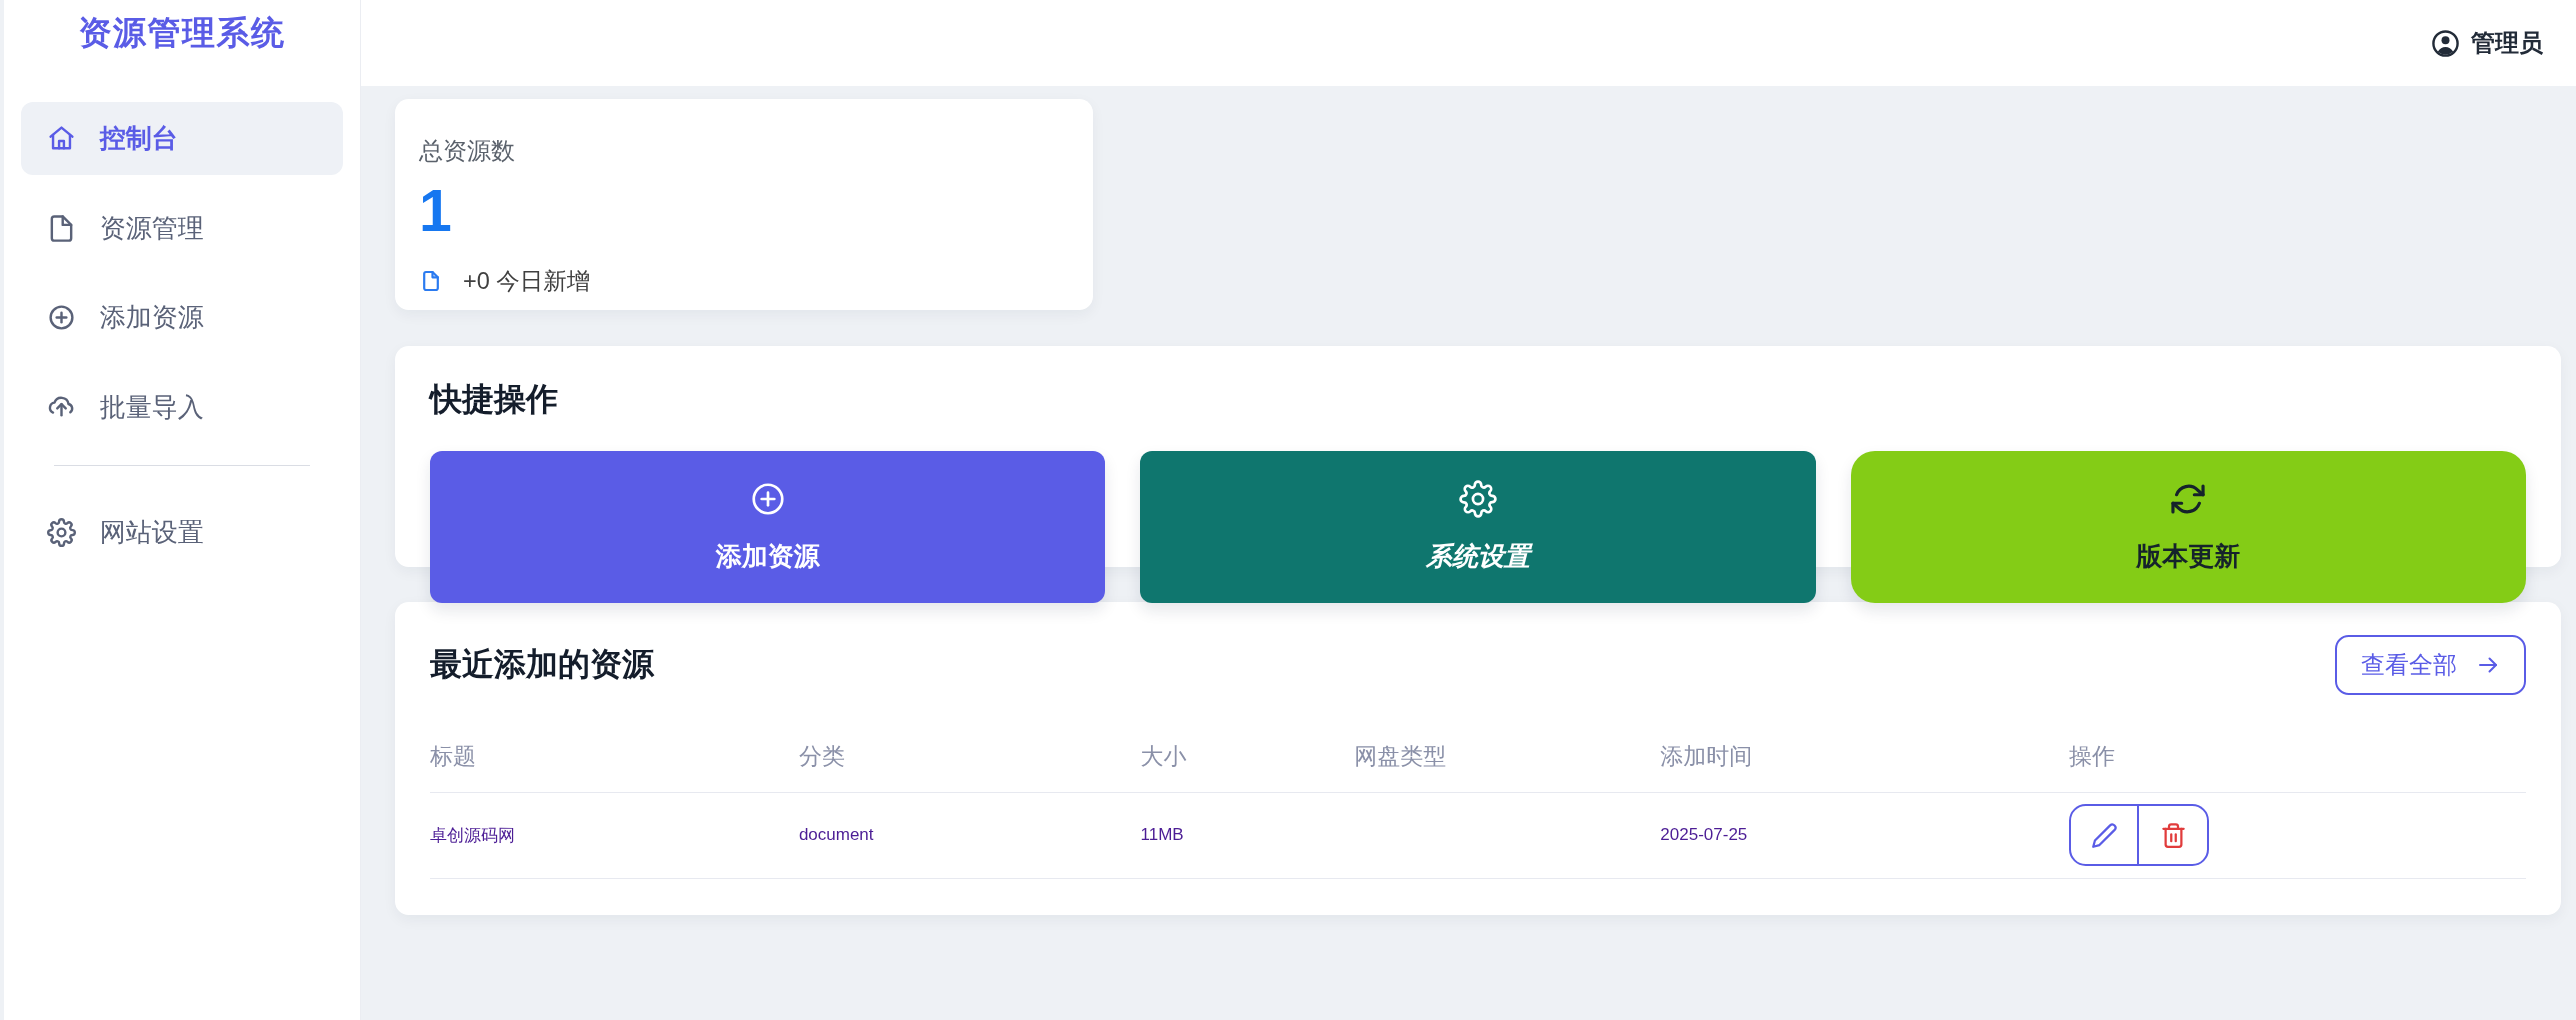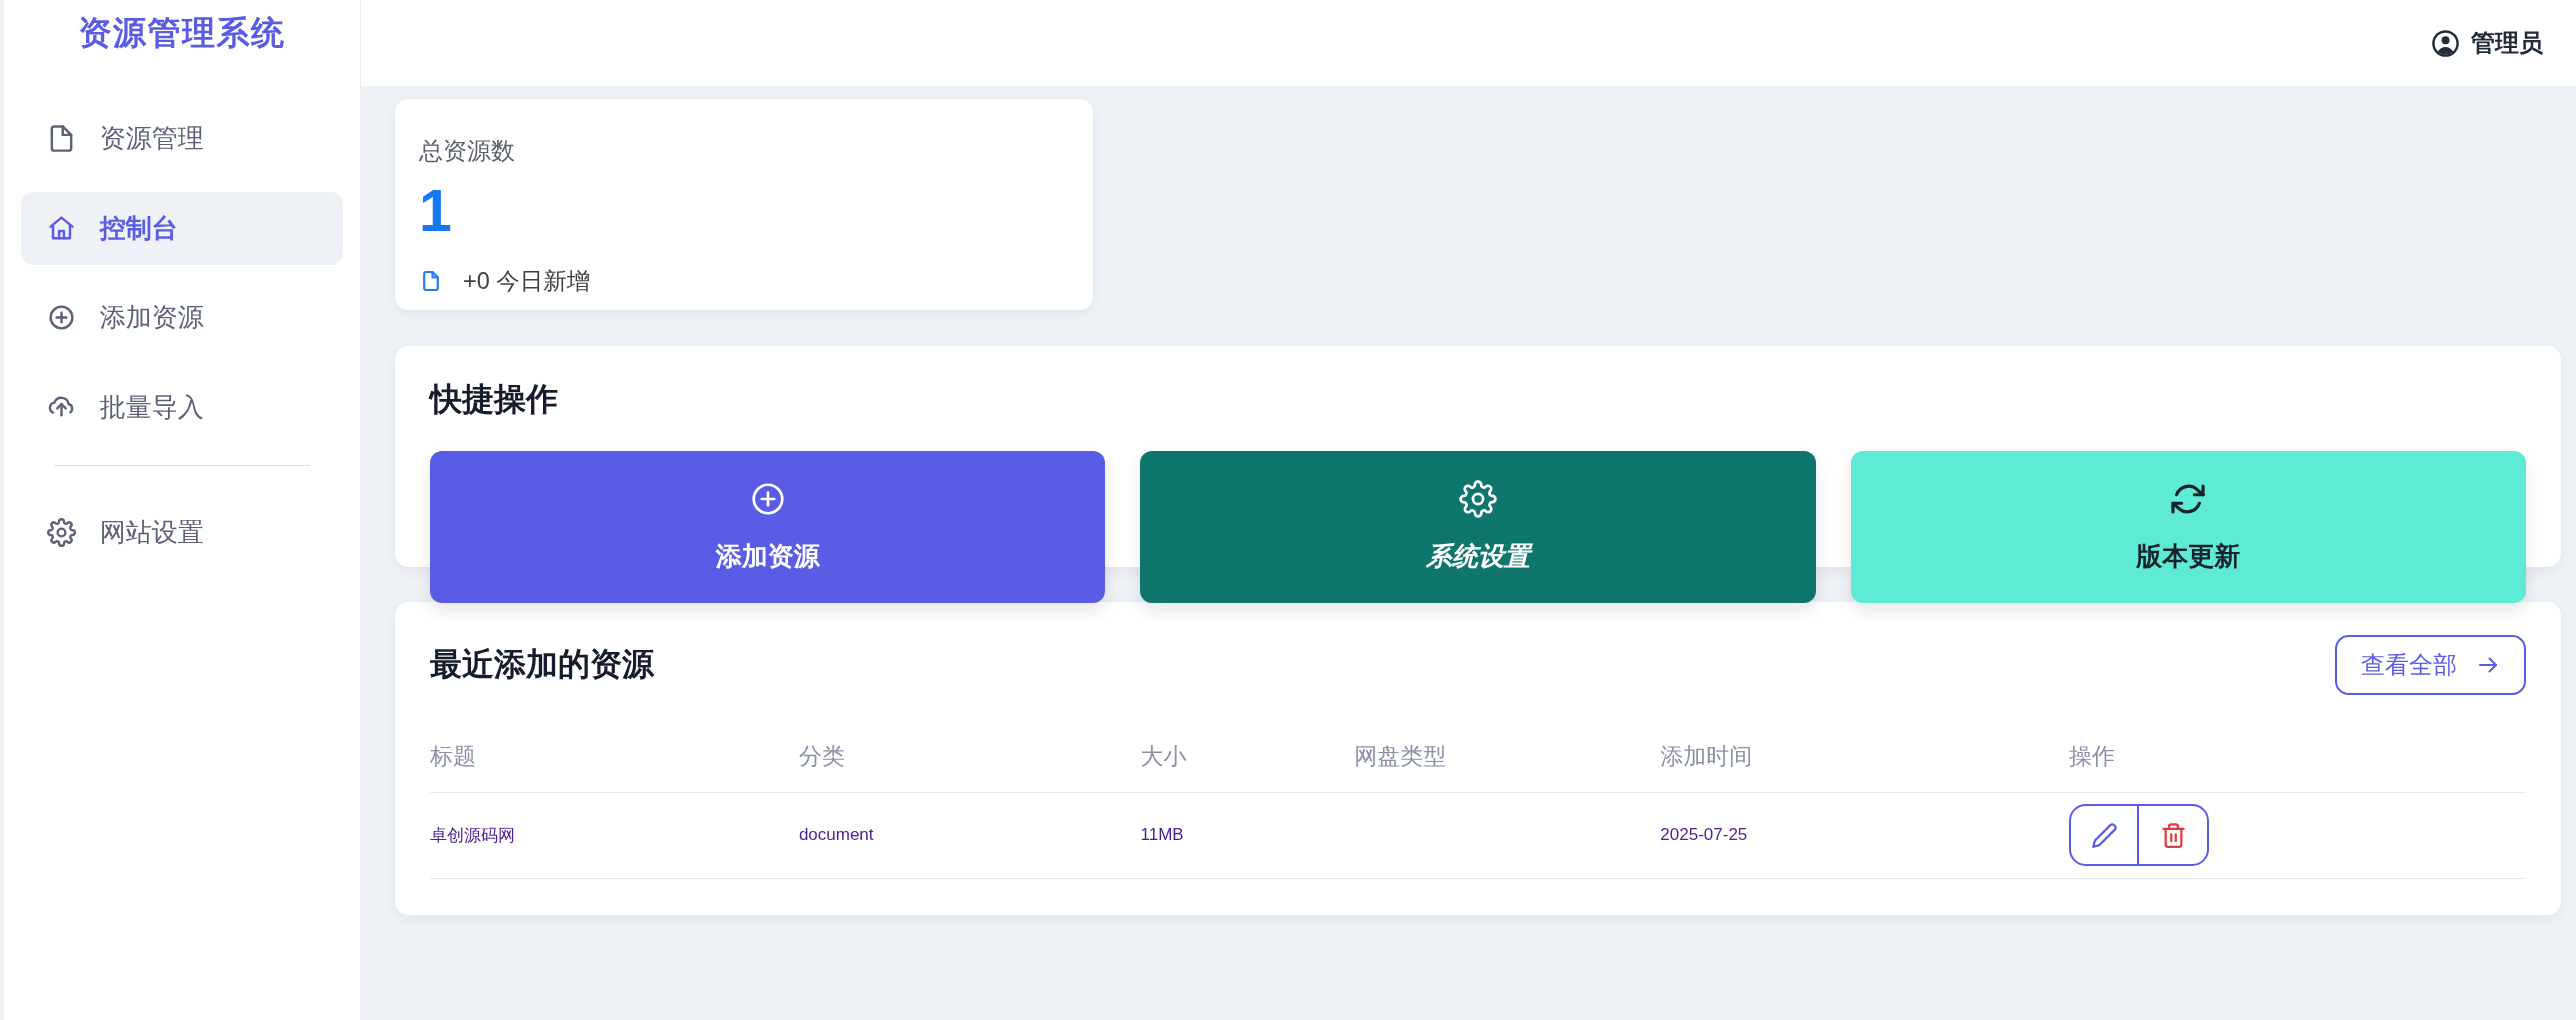--- a/index.html
+++ b/index.html
@@ -64,21 +64,21 @@
   .qa-row { display:flex; gap:35px; margin-top:29px; }
   .qa-btn {
     flex:1; height:152px; border-radius:12px; border:none; cursor:pointer;
     display:flex; flex-direction:column; align-items:center; justify-content:center; gap:21px;
     font-family:inherit; font-size:26px; font-weight:600;
     box-shadow:0 7.6px 15px rgba(20,30,60,0.10);
   }
   .qa-btn .ico { width:38px; height:38px; }
   .qa-add { background:#5A5CE6; color:#FFFFFF; }
   .qa-settings { background:#0f766e; color:#FFFFFF;font-style:italic; }
-  .qa-update { background:#5eead4; color:#15232B; }
+  .qa-update { background:#84cc16; color:#15232B;border-radius:24px; }
 
   
   .recent-card { height:313px; padding:33px 35px; }
   .recent-head { display:flex; align-items:center; justify-content:space-between; }
   .view-all {
     display:flex; align-items:center; gap:19px;
     background:#FFFFFF; border:2.3px solid #5A5CE6; border-radius:13.7px;
     color:#5A5CE6; font-family:inherit; font-size:24px; font-weight:500;
     padding:12px 24px; cursor:pointer;
   }
@@ -105,39 +105,39 @@
   .action-btn.edit { border-right:2.3px solid #5A5CE6; color:#5A5CE6; }
   .action-btn.delete { color:#E13C3C; }
 </style>
 </head>
 <body>
 
 <aside class="sidebar">
   <div class="logo">资源管理系统</div>
 
   <nav class="nav">
-    <div class="nav-item">
-      <span class="ico">
-        <svg viewBox="0 0 24 24" width="29" height="29" fill="none" stroke="currentColor" stroke-width="2" stroke-linecap="round" stroke-linejoin="round">
-            <path d="M13 2H6a2 2 0 0 0-2 2v16a2 2 0 0 0 2 2h12a2 2 0 0 0 2-2V9z"></path>
-            <polyline points="13 2 13 9 20 9"></polyline>
-          </svg>
-      </span>
-      <span>资源管理</span>
-    </div>
-
     <div class="nav-item active">
       <span class="ico">
         <svg viewBox="0 0 24 24" width="29" height="29" fill="none" stroke="currentColor" stroke-width="2" stroke-linecap="round" stroke-linejoin="round">
             <path d="M3 10.5 12 3l9 7.5"></path>
             <path d="M5 9v11h14V9"></path>
             <path d="M10 20v-6h4v6"></path>
           </svg>
       </span>
       <span>控制台</span>
+    </div>
+
+    <div class="nav-item">
+      <span class="ico">
+        <svg viewBox="0 0 24 24" width="29" height="29" fill="none" stroke="currentColor" stroke-width="2" stroke-linecap="round" stroke-linejoin="round">
+            <path d="M13 2H6a2 2 0 0 0-2 2v16a2 2 0 0 0 2 2h12a2 2 0 0 0 2-2V9z"></path>
+            <polyline points="13 2 13 9 20 9"></polyline>
+          </svg>
+      </span>
+      <span>资源管理</span>
     </div>
 
     <div class="nav-item">
       <span class="ico">
         <svg viewBox="0 0 24 24" width="29" height="29" fill="none" stroke="currentColor" stroke-width="2" stroke-linecap="round" stroke-linejoin="round">
             <circle cx="12" cy="12" r="9"></circle>
             <line x1="12" y1="8" x2="12" y2="16"></line>
             <line x1="8" y1="12" x2="16" y2="12"></line>
           </svg>
       </span>

